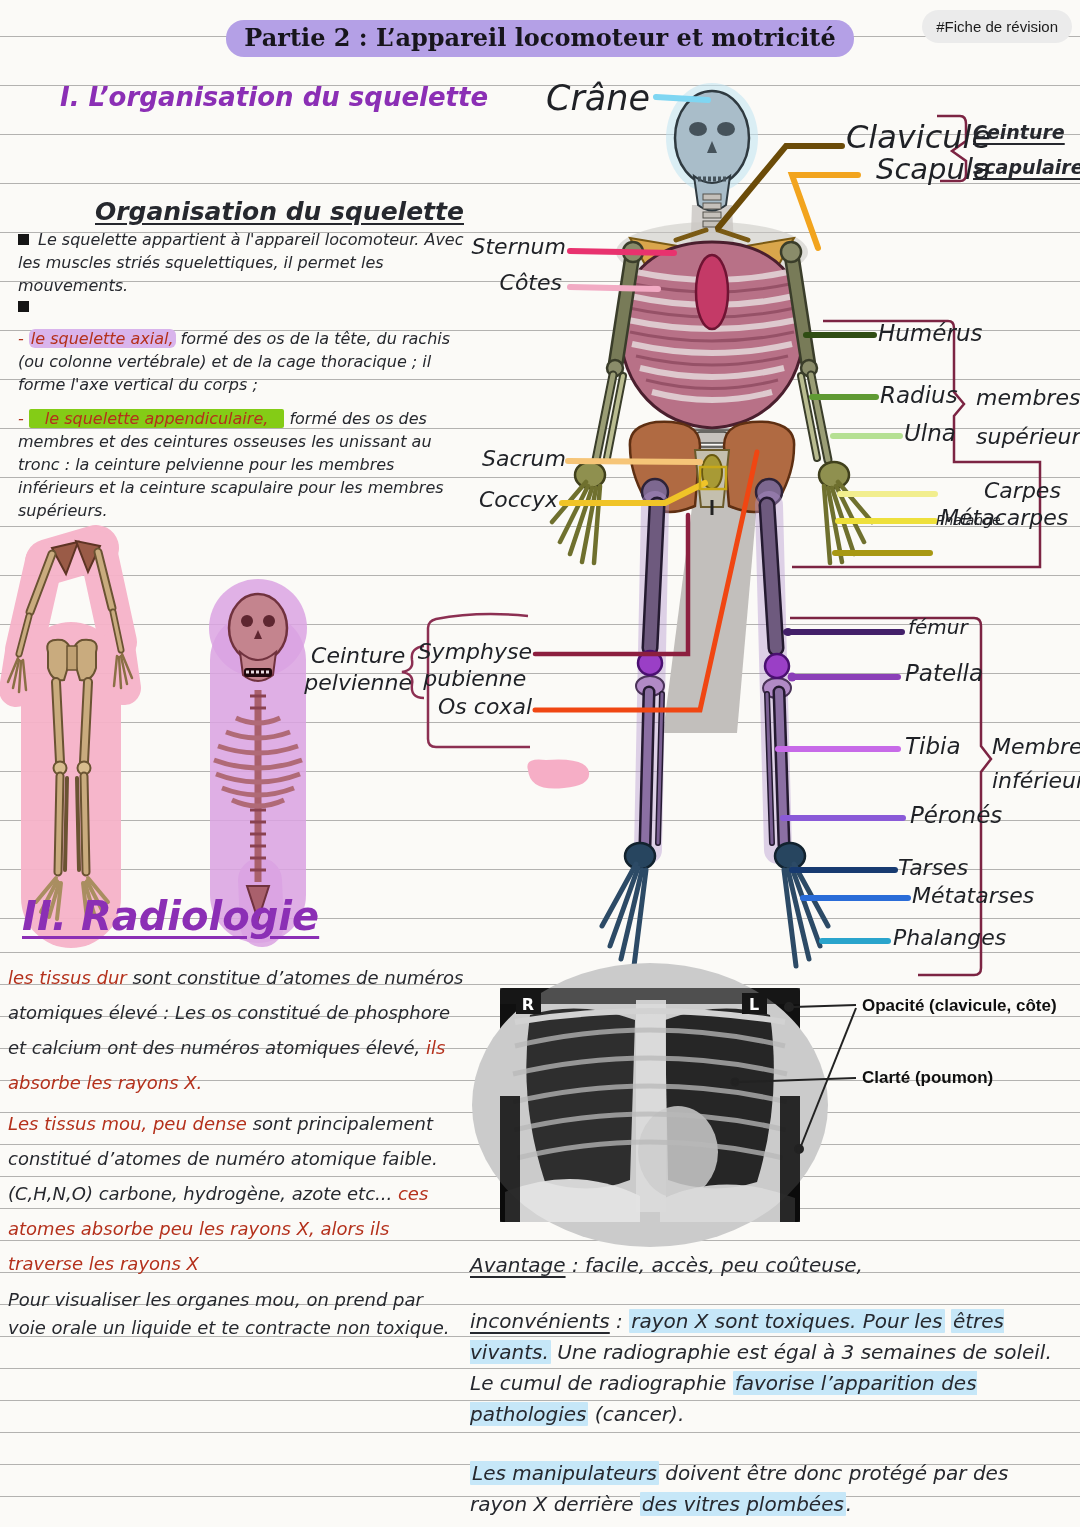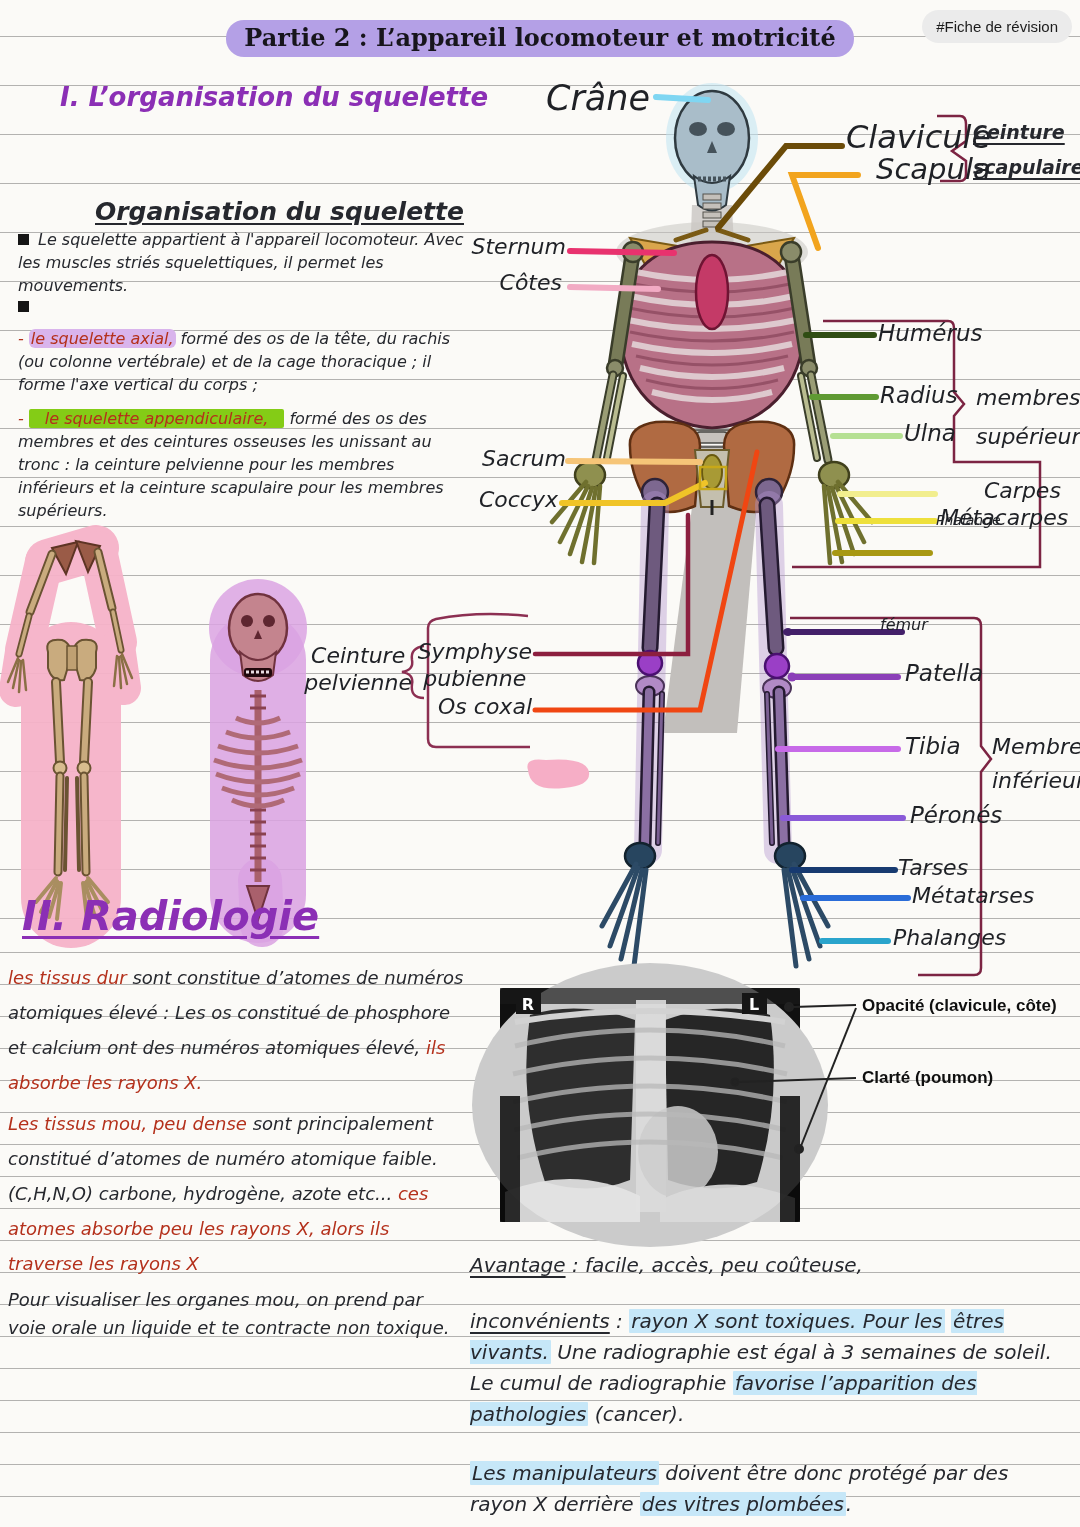--- a/index.html
+++ b/index.html
@@ -396,21 +396,21 @@
 <div class="lbl hw" style="left:878px;top:320px;font-size:23px">Humérus</div>
 <div class="lbl hw" style="left:880px;top:382px;font-size:23px">Radius</div>
 <div class="lbl hw" style="left:904px;top:420px;font-size:23px">Ulna</div>
 <div class="lbl hw" style="left:976px;top:378px;font-size:22px;line-height:39px">
   <div>membres</div>
   <div>supérieur</div>
 </div>
 <div class="lbl hw" style="left:984px;top:478px;font-size:22px">Carpes</div>
 <div class="lbl hw" style="left:940px;top:505px;font-size:22px">Métacarpes</div>
 <div class="lbl hw" style="left:936px;top:512px;font-size:14px">Phalange</div>
-<div class="lbl hw" style="left:880px;top:615px;font-size:16px">fémur</div>
+<div class="lbl hw" style="left:908px;top:615px;font-size:20px">fémur</div>
 <div class="lbl hw" style="left:905px;top:660px;font-size:23px">Patella</div>
 <div class="lbl hw" style="left:905px;top:733px;font-size:23px">Tibia</div>
 <div class="lbl hw" style="left:992px;top:730px;font-size:22px;line-height:34px">
   <div>Membres</div>
   <div>inférieurs</div>
 </div>
 <div class="lbl hw" style="left:910px;top:802px;font-size:23px">Péronés</div>
 <div class="lbl hw" style="left:898px;top:855px;font-size:22px">Tarses</div>
 <div class="lbl hw" style="left:912px;top:883px;font-size:22px">Métatarses</div>
 <div class="lbl hw" style="left:893px;top:925px;font-size:22px">Phalanges</div>

